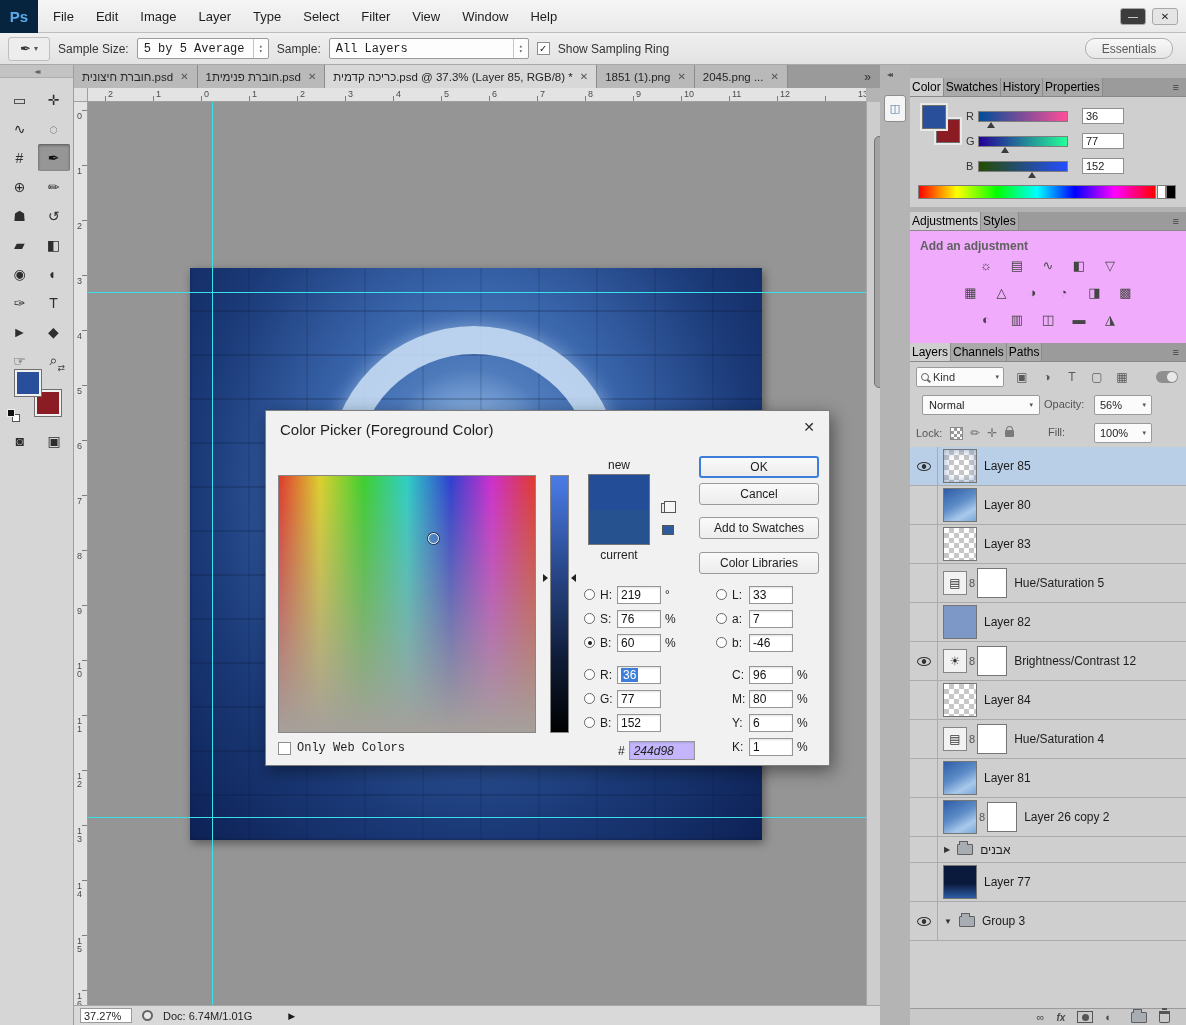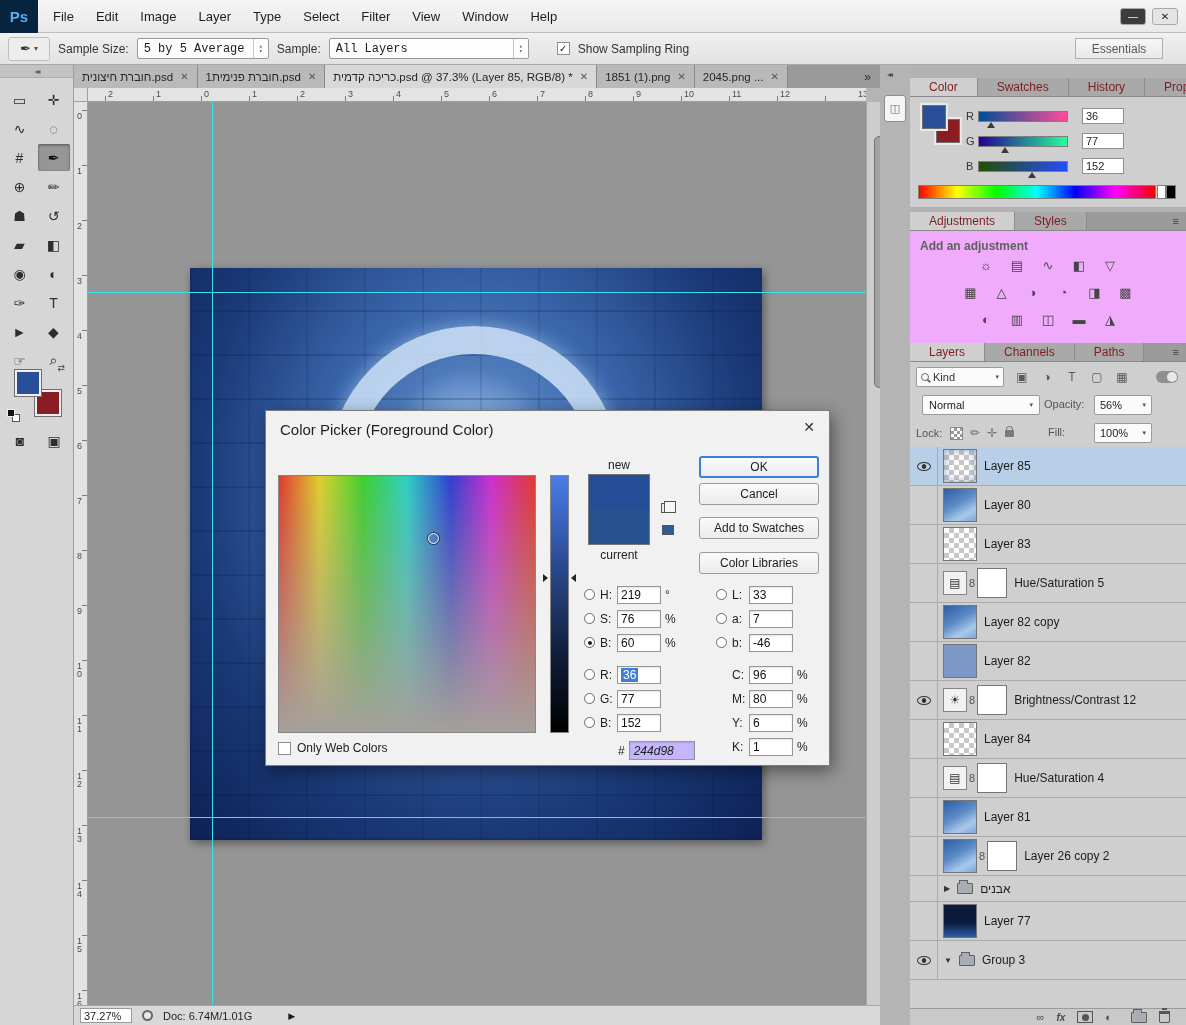--- a/index.html
+++ b/index.html
@@ -17,23 +17,23 @@
 #winbtn-min{background:#3c3c3c;color:#eee;}
 
 
 #optionsbar{position:absolute;left:0;top:33px;width:1186px;height:32px;background:linear-gradient(#f0f0f0,#e2e2e2);border-bottom:1px solid #a9a9a9;display:flex;align-items:center;gap:8px;padding:0 8px;}
 .opt-toolicon{width:42px;height:24px;border:1px solid #bfbfbf;border-radius:3px;background:#ededed;display:flex;align-items:center;justify-content:center;gap:3px;font-size:13px;color:#333;}
 .opt-toolicon .dd{font-size:8px;color:#555;}
 .opt-label{color:#333;font-size:12px;}
 .combo{height:21px;background:#fdfdfd;border:1px solid #9b9b9b;border-radius:2px;display:flex;align-items:center;font-size:12px;color:#1d1d1d;padding-left:6px;font-family:Liberation Mono, monospace;}
 .combo .spin{margin-left:auto;height:100%;width:15px;border-left:1px solid #c6c6c6;display:flex;flex-direction:column;align-items:center;justify-content:center;font-size:6px;line-height:5px;color:#555;}
 #combo-samplesize{width:132px;}
-#combo-sample{width:200px;margin-right:20px;gap:9px;}
+#combo-sample{width:200px;margin-right:0;gap:9px;}
 .checkbox{width:13px;height:13px;background:#fff;border:1px solid #8e8e8e;display:flex;align-items:center;justify-content:center;font-size:10px;color:#1a1a1a;flex:none;}
-#workspace-btn{margin-left:auto;margin-right:15px;width:88px;height:21px;border:1px solid #aeaeae;border-radius:0;background:linear-gradient(#f8f8f8,#e7e7e7);color:#5a5a5a;display:flex;align-items:center;justify-content:center;font-size:12px;}
+#workspace-btn{margin-left:auto;margin-right:5px;width:88px;height:21px;border:1px solid #aeaeae;border-radius:10px;background:linear-gradient(#f8f8f8,#e7e7e7);color:#5a5a5a;display:flex;align-items:center;justify-content:center;font-size:12px;}
 
 
 #toolbar{position:absolute;left:0;top:65px;width:74px;height:960px;background:#d6d6d6;border-right:1px solid #9e9e9e;}
 #toolbar-top{height:13px;background:#c3c3c3;border-bottom:1px solid #aeaeae;font-size:8px;color:#666;display:flex;align-items:center;justify-content:center;letter-spacing:-2px;}
 #tool-grid{display:grid;grid-template-columns:32px 32px;justify-content:center;gap:2px;padding-top:8px;}
 .tool{width:32px;height:27px;display:flex;align-items:center;justify-content:center;font-size:14px;color:#2e2e2e;border-radius:2px;}
 .tool.selected{background:#969696;box-shadow:inset 0 1px 3px rgba(0,0,0,.45);color:#101010;}
 #swatch-block{position:absolute;left:15px;top:305px;width:46px;height:46px;}
 #fg-swatch{position:absolute;left:0;top:0;width:26px;height:26px;border:2px solid #f0f0f0;outline:1px solid #6f6f6f;z-index:2;}
 #bg-swatch{position:absolute;right:0;bottom:0;width:26px;height:26px;border:2px solid #f0f0f0;outline:1px solid #6f6f6f;}
@@ -81,21 +81,21 @@
 
 
 #collapse-strip{position:absolute;left:880px;top:65px;width:30px;height:960px;background:#b4b4b4;}
 #strip-collapse{font-size:8px;color:#555;padding:5px 0 0 7px;letter-spacing:-2px;}
 #strip-panel-icon{margin:16px auto 0;width:22px;height:27px;background:#f5f5f5;border:1px solid #8d8d8d;border-radius:3px;display:flex;align-items:center;justify-content:center;font-size:11px;color:#4a6fa5;}
 
 
 #panels{position:absolute;left:910px;top:65px;width:276px;height:960px;background:#b2b2b2;}
 .panel-tabs{position:absolute;left:0;width:276px;height:19px;background:#9b9b9b;border-bottom:1px solid #898989;display:flex;align-items:stretch;}
 .tabs-row{display:flex;align-items:stretch;}
-.ptab{padding:0 19px;display:flex;align-items:center;font-size:12px;color:#7f1d1d;background:#a9a9a9;border-right:1px solid #8c8c8c;white-space:nowrap;}
+.ptab{padding:0 2px;display:flex;align-items:center;font-size:12px;color:#000000;background:#a9a9a9;border-right:1px solid #8c8c8c;white-space:nowrap;}
 .ptab.active{background:#cfcfcf;}
 .panel-menu{margin-left:auto;display:flex;align-items:center;padding-right:7px;color:#3f3f3f;font-size:11px;}
 #color-tabs{top:13px;}
 #color-content{position:absolute;left:0;top:32px;width:276px;height:110px;background:#cfcfcf;}
 #cp-fg{position:absolute;left:12px;top:8px;width:24px;height:24px;border:1px solid #6f6f6f;outline:2px solid #e9e9e9;z-index:2;}
 #cp-bg{position:absolute;left:26px;top:22px;width:24px;height:24px;border:1px solid #6f6f6f;outline:2px solid #e9e9e9;}
 #color-rows{position:absolute;left:0;top:0;width:276px;height:86px;}
 .cp-row{position:absolute;left:56px;width:214px;height:18px;display:flex;align-items:center;}
 .cp-label{width:12px;font-size:11px;color:#333;}
 .cp-track{position:relative;width:90px;height:11px;border:1px solid #7e7e7e;flex:none;}
@@ -196,21 +196,21 @@
 .pk-row.gap{margin-top:8px;}
 .radio{width:11px;height:11px;border:1px solid #666;border-radius:50%;background:#fff;position:relative;flex:none;}
 .radio.sel::after{content:"";position:absolute;left:2.5px;top:2.5px;width:4px;height:4px;border-radius:50%;background:#1d1d1d;}
 .radio-spacer{width:11px;flex:none;}
 .fl{width:17px;margin-left:5px;font-size:12px;color:#1d1d1d;}
 .num-input{width:44px;height:18px;background:#fff;border:1px solid #969696;box-shadow:inset 0 1px 2px rgba(0,0,0,.12);display:flex;align-items:center;padding:0 3px;font-size:12px;color:#111;}
 .num-input.hl span{background:#3d7edb;color:#fff;padding:0 2px;}
 .unit{margin-left:4px;width:12px;font-size:12px;color:#1d1d1d;}
 #hex-row{position:absolute;left:352px;top:330px;display:flex;align-items:center;gap:4px;font-size:12px;}
 #hex-input{width:66px;height:19px;background:#c4b5fd;border:1px solid #969696;box-shadow:inset 0 1px 2px rgba(0,0,0,.12);display:flex;align-items:center;padding:0 4px;font-size:12px;font-style:italic;}
-#owc{position:absolute;left:12px;top:330px;display:flex;align-items:center;gap:6px;font-size:12px;color:#1d1d1d;}
+#owc{position:absolute;left:12px;top:330px;display:flex;align-items:center;gap:6px;font-size:12px;color:#1d1d1d;font-family:Liberation Mono, monospace;}
 </style>
 </head>
 <body>
 
 <div id="app">
 
   <div id="menubar">
     <div id="logo">Ps</div>
     <nav id="menus">
         <span class="menu-item">File</span>
@@ -574,25 +574,20 @@
           </div>
           <div class="layer-row">
             <div class="eye-cell"></div>
             <div class="adj-thumb">▤</div>
             <span class="link8">8</span>
             <div class="mask-thumb"></div>
             <span class="layer-name">Hue/Saturation 5</span>
           </div>
           <div class="layer-row">
             <div class="eye-cell"></div>
-            <div class="thumb t-clouds"></div>
-            <span class="layer-name">Layer 82 copy</span>
-          </div>
-          <div class="layer-row">
-            <div class="eye-cell"></div>
             <div class="thumb t-solid"></div>
             <span class="layer-name">Layer 82</span>
           </div>
           <div class="layer-row">
             <div class="eye-cell">
               <span class="eye-icon"></span>
             </div>
             <div class="adj-thumb">☀</div>
             <span class="link8">8</span>
             <div class="mask-thumb"></div>

